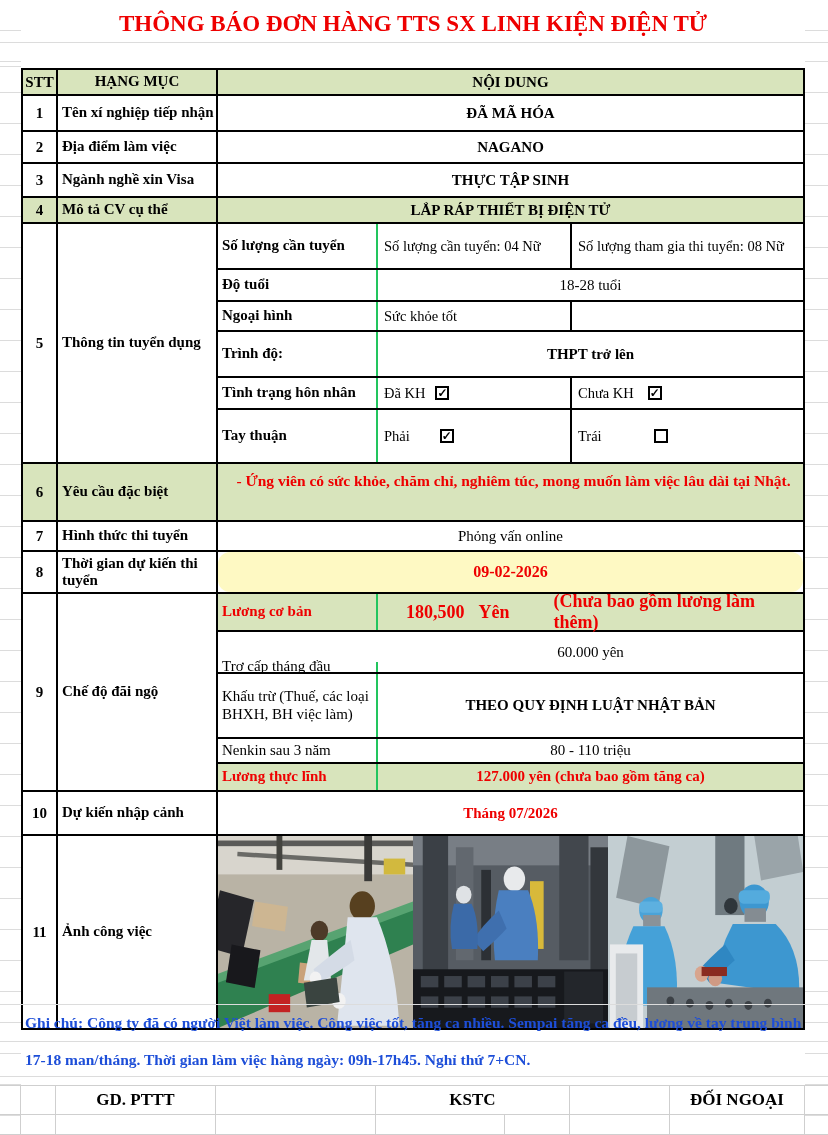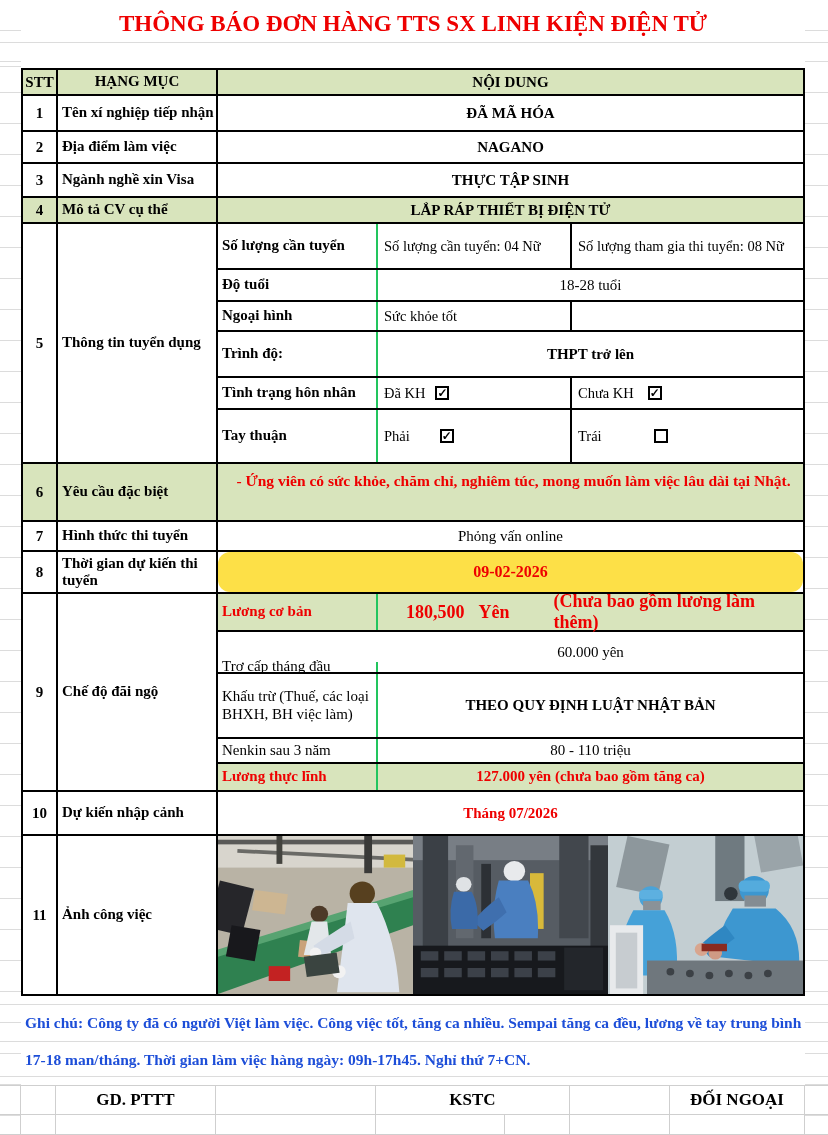--- a/index.html
+++ b/index.html
@@ -22,21 +22,21 @@
   .trow { display:flex; border-bottom:2px solid #000; align-items:stretch; }
   .trow.last { border-bottom:none; }
   .cell { border-right:2px solid #000; display:flex; align-items:center; overflow:hidden; }
   .cell.lastc { border-right:none; }
   .c-stt { width:35px; justify-content:center; font-weight:bold; font-size:15px; }
   .c-label { width:160px; padding-left:4px; font-weight:bold; font-size:15px; line-height:1.15; }
   .c-content { flex:1; justify-content:center; text-align:center; font-size:15px;border-radius:12px; }
   .bold { font-weight:bold; }
   .red { color:#ee0000; }
   .green-bg { background:#d8e4bc; }
-  .yellow-bg { background:#fde047; }
+  .yellow-bg { background:#fef9c3; }
 
   .subcol { flex:1; display:flex; flex-direction:column; }
   .subrow { display:flex; border-bottom:2px solid #000; align-items:stretch; }
   .subrow.last { border-bottom:none; }
   .s-label { width:160px; padding-left:4px; font-weight:bold; font-size:15px; line-height:1.15; display:flex; align-items:center; border-right:2px solid #22c55e; }
   .s-val { width:194px; padding-left:6px; font-size:14.5px; display:flex; align-items:center; border-right:2px solid #000; }
   .s-val2 { flex:1; padding-left:6px; font-size:14.5px; display:flex; align-items:center; }
   .s-span { flex:1; display:flex; align-items:center; justify-content:center; font-size:15px; }
 
   .checkbox { display:inline-block; width:14px; height:14px; border:2px solid #000; margin-left:10px;
@@ -192,21 +192,21 @@
         </div>
       </div>
     </div>
 
     <div class="trow" style="height:44px;">
       <div class="cell c-stt">10</div>
       <div class="cell c-label">Dự kiến nhập cảnh</div>
       <div class="cell c-content red bold lastc">Tháng 07/2026</div>
     </div>
 
-    <div class="trow last" style="height:158px;border-radius:17px;">
+    <div class="trow last" style="height:192px;border-radius:17px;">
       <div class="cell c-stt">11</div>
       <div class="cell c-label">Ảnh công việc</div>
       <div class="cell lastc photo-strip" style="padding:0;">
         <div class="photo">
           <svg viewBox="0 0 200 170" preserveAspectRatio="none">
             <rect width="200" height="170" fill="#b9b3a5"></rect>
             <rect width="200" height="34" fill="#d8d5cd"></rect>
             <rect x="0" y="4" width="200" height="5" fill="#5a5a58"></rect>
             <rect x="20" y="14" width="200" height="4" fill="#6a6a66" transform="rotate(3 20 14)"></rect>
             <rect x="150" y="0" width="8" height="40" fill="#3a3a38"></rect>

